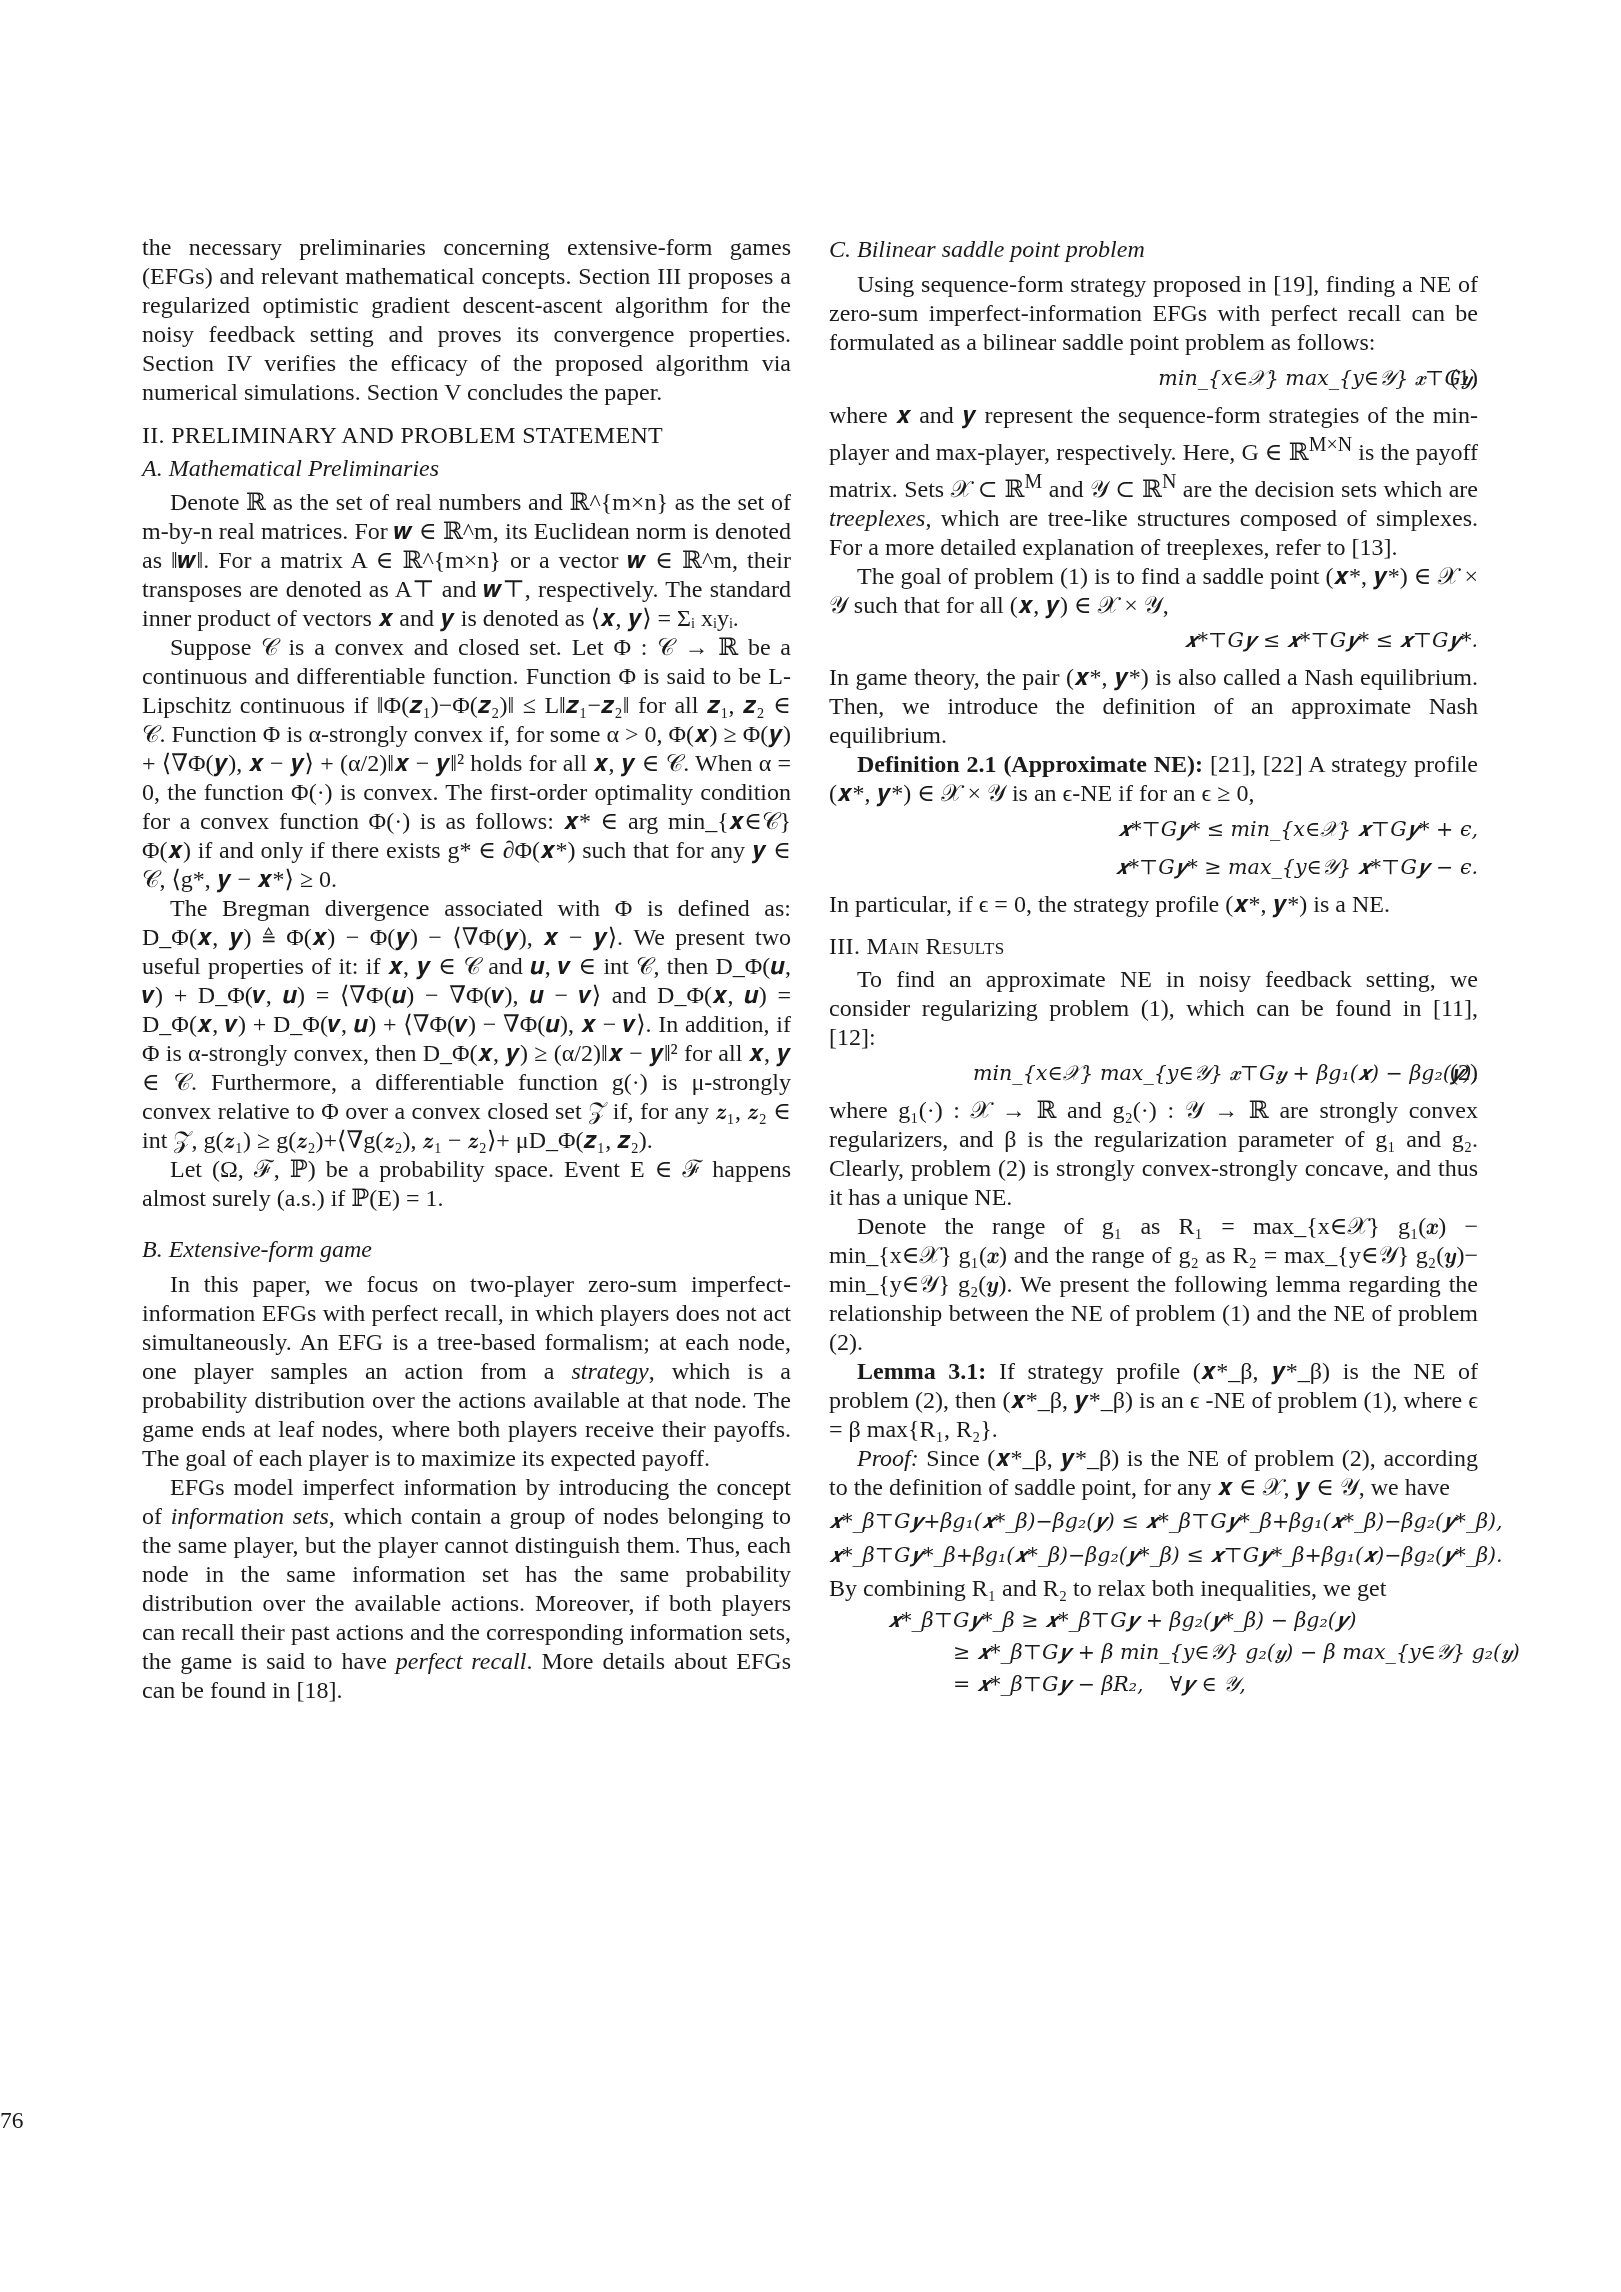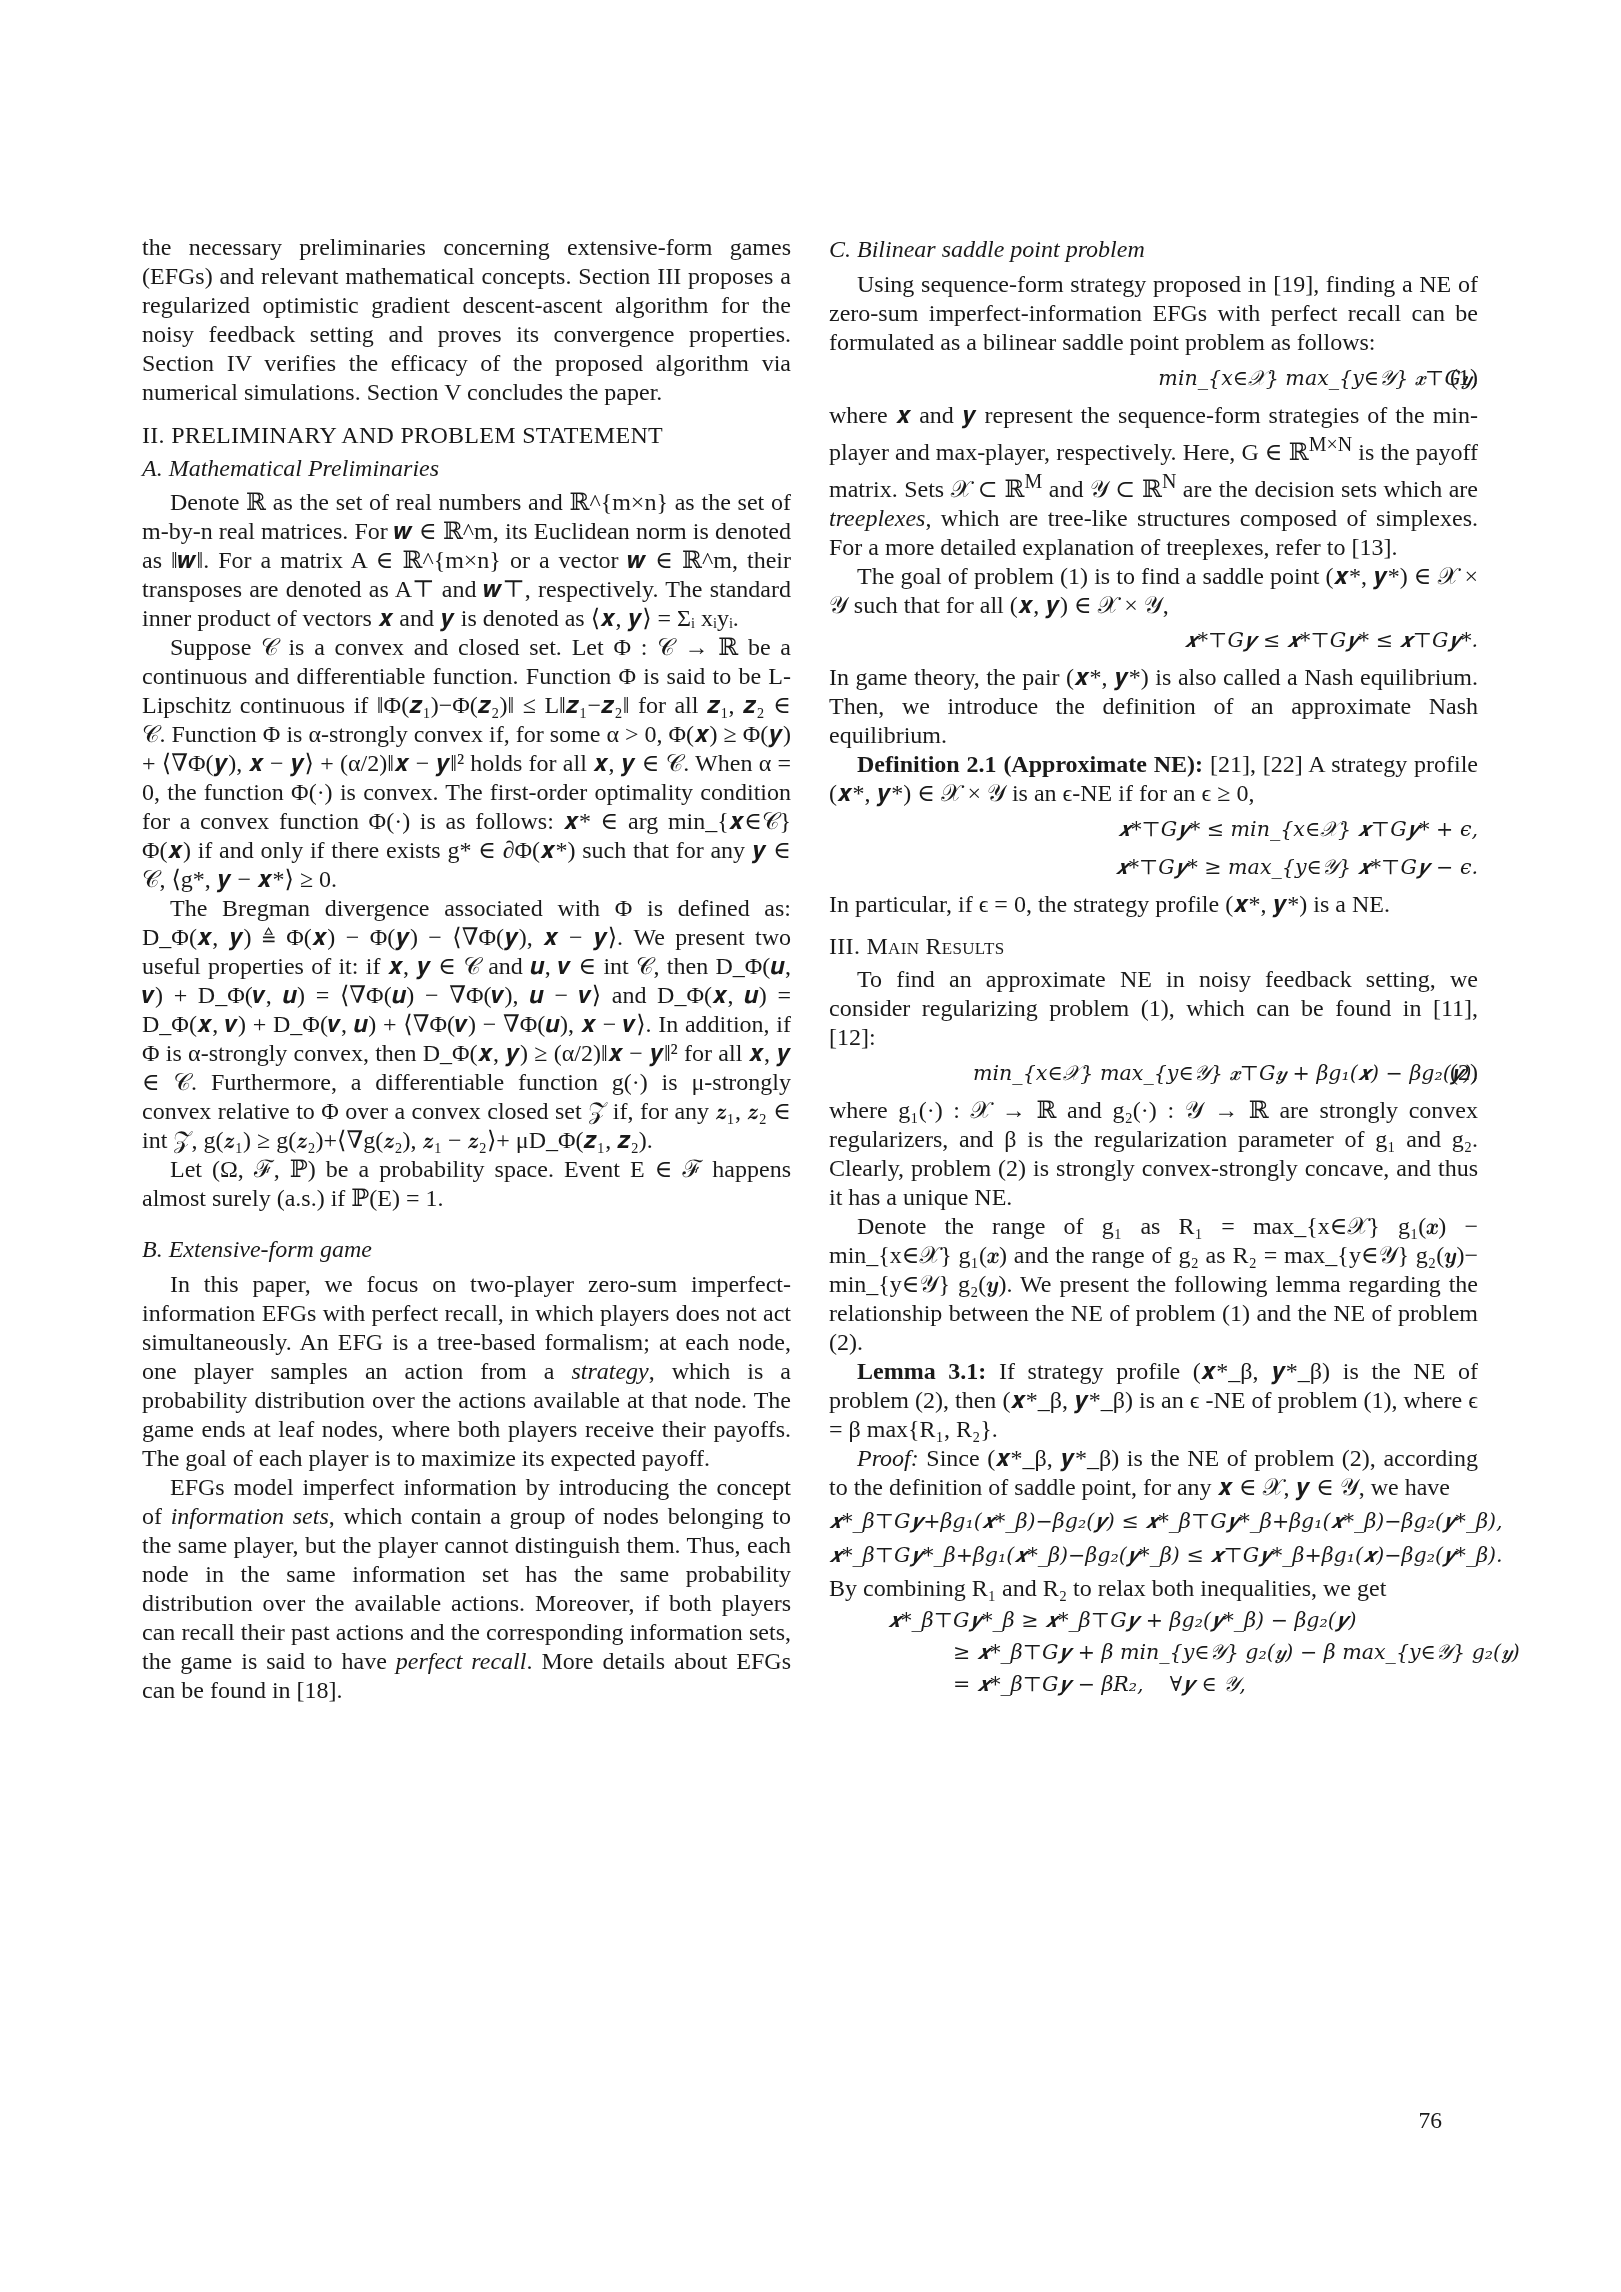--- a/index.html
+++ b/index.html
@@ -14,21 +14,21 @@
   .h-sub { font-style:italic; margin:2px 0 5.9px 0; }
   .h-sub-gap { margin-top:21.6px; }
   .eq { position:relative; text-align:right; margin:5.9px 0 7.8px 0; white-space:nowrap; }
   .eq .num { position:absolute; right:0; top:0; }
   .eqL { white-space:nowrap; margin:3.9px 0; }
   .eqA { white-space:nowrap; margin:2px 0 2px 39px; }
   .m { font-family:"DejaVu Serif","Liberation Serif",serif; font-size:20.6px; font-style:italic; }
   .b { font-weight:bold; }
   .i { font-style:italic; }
   .sc { font-variant:small-caps; }
-  .page-num { position:absolute; top:2107px; left:0; width:1403px; text-align:right; font-size:23.5px;margin-left:39px; }
+  .page-num { position:absolute; top:2107px; left:0; width:1403px; text-align:left; font-size:23.5px; }
 </style>
 </head>
 <body>
 
 <div id="col-left" class="col">
     <p><span>the necessary preliminaries concerning extensive-form games (EFGs) and relevant mathematical concepts. Section III proposes a regularized optimistic gradient descent-ascent algorithm for the noisy feedback setting and proves its convergence properties. Section IV verifies the efficacy of the proposed algorithm via numerical simulations. Section V concludes the paper.</span></p>
     <div class="h-sec">II. PRELIMINARY AND PROBLEM STATEMENT</div>
     <div class="h-sub">A. Mathematical Preliminaries</div>
     <p class="ind"><span>Denote ℝ as the set of real numbers and ℝ^{m×n} as the set of m-by-n real matrices. For 𝒘 ∈ ℝ^m, its Euclidean norm is denoted as ‖𝒘‖. For a matrix A ∈ ℝ^{m×n} or a vector 𝒘 ∈ ℝ^m, their transposes are denoted as A⊤ and 𝒘⊤, respectively. The standard inner product of vectors 𝒙 and 𝒚 is denoted as ⟨𝒙, 𝒚⟩ = Σᵢ xᵢyᵢ.</span></p>
     <p class="ind"><span>Suppose 𝒞 is a convex and closed set. Let Φ : 𝒞 → ℝ be a continuous and differentiable function. Function Φ is said to be L-Lipschitz continuous if ‖Φ(𝒛₁)−Φ(𝒛₂)‖ ≤ L‖𝒛₁−𝒛₂‖ for all 𝒛₁, 𝒛₂ ∈ 𝒞. Function Φ is α-strongly convex if, for some α &gt; 0, Φ(𝒙) ≥ Φ(𝒚) + ⟨∇Φ(𝒚), 𝒙 − 𝒚⟩ + (α/2)‖𝒙 − 𝒚‖² holds for all 𝒙, 𝒚 ∈ 𝒞. When α = 0, the function Φ(·) is convex. The first-order optimality condition for a convex function Φ(·) is as follows: 𝒙* ∈ arg min_{𝒙∈𝒞} Φ(𝒙) if and only if there exists g* ∈ ∂Φ(𝒙*) such that for any 𝒚 ∈ 𝒞, ⟨g*, 𝒚 − 𝒙*⟩ ≥ 0.</span></p>

